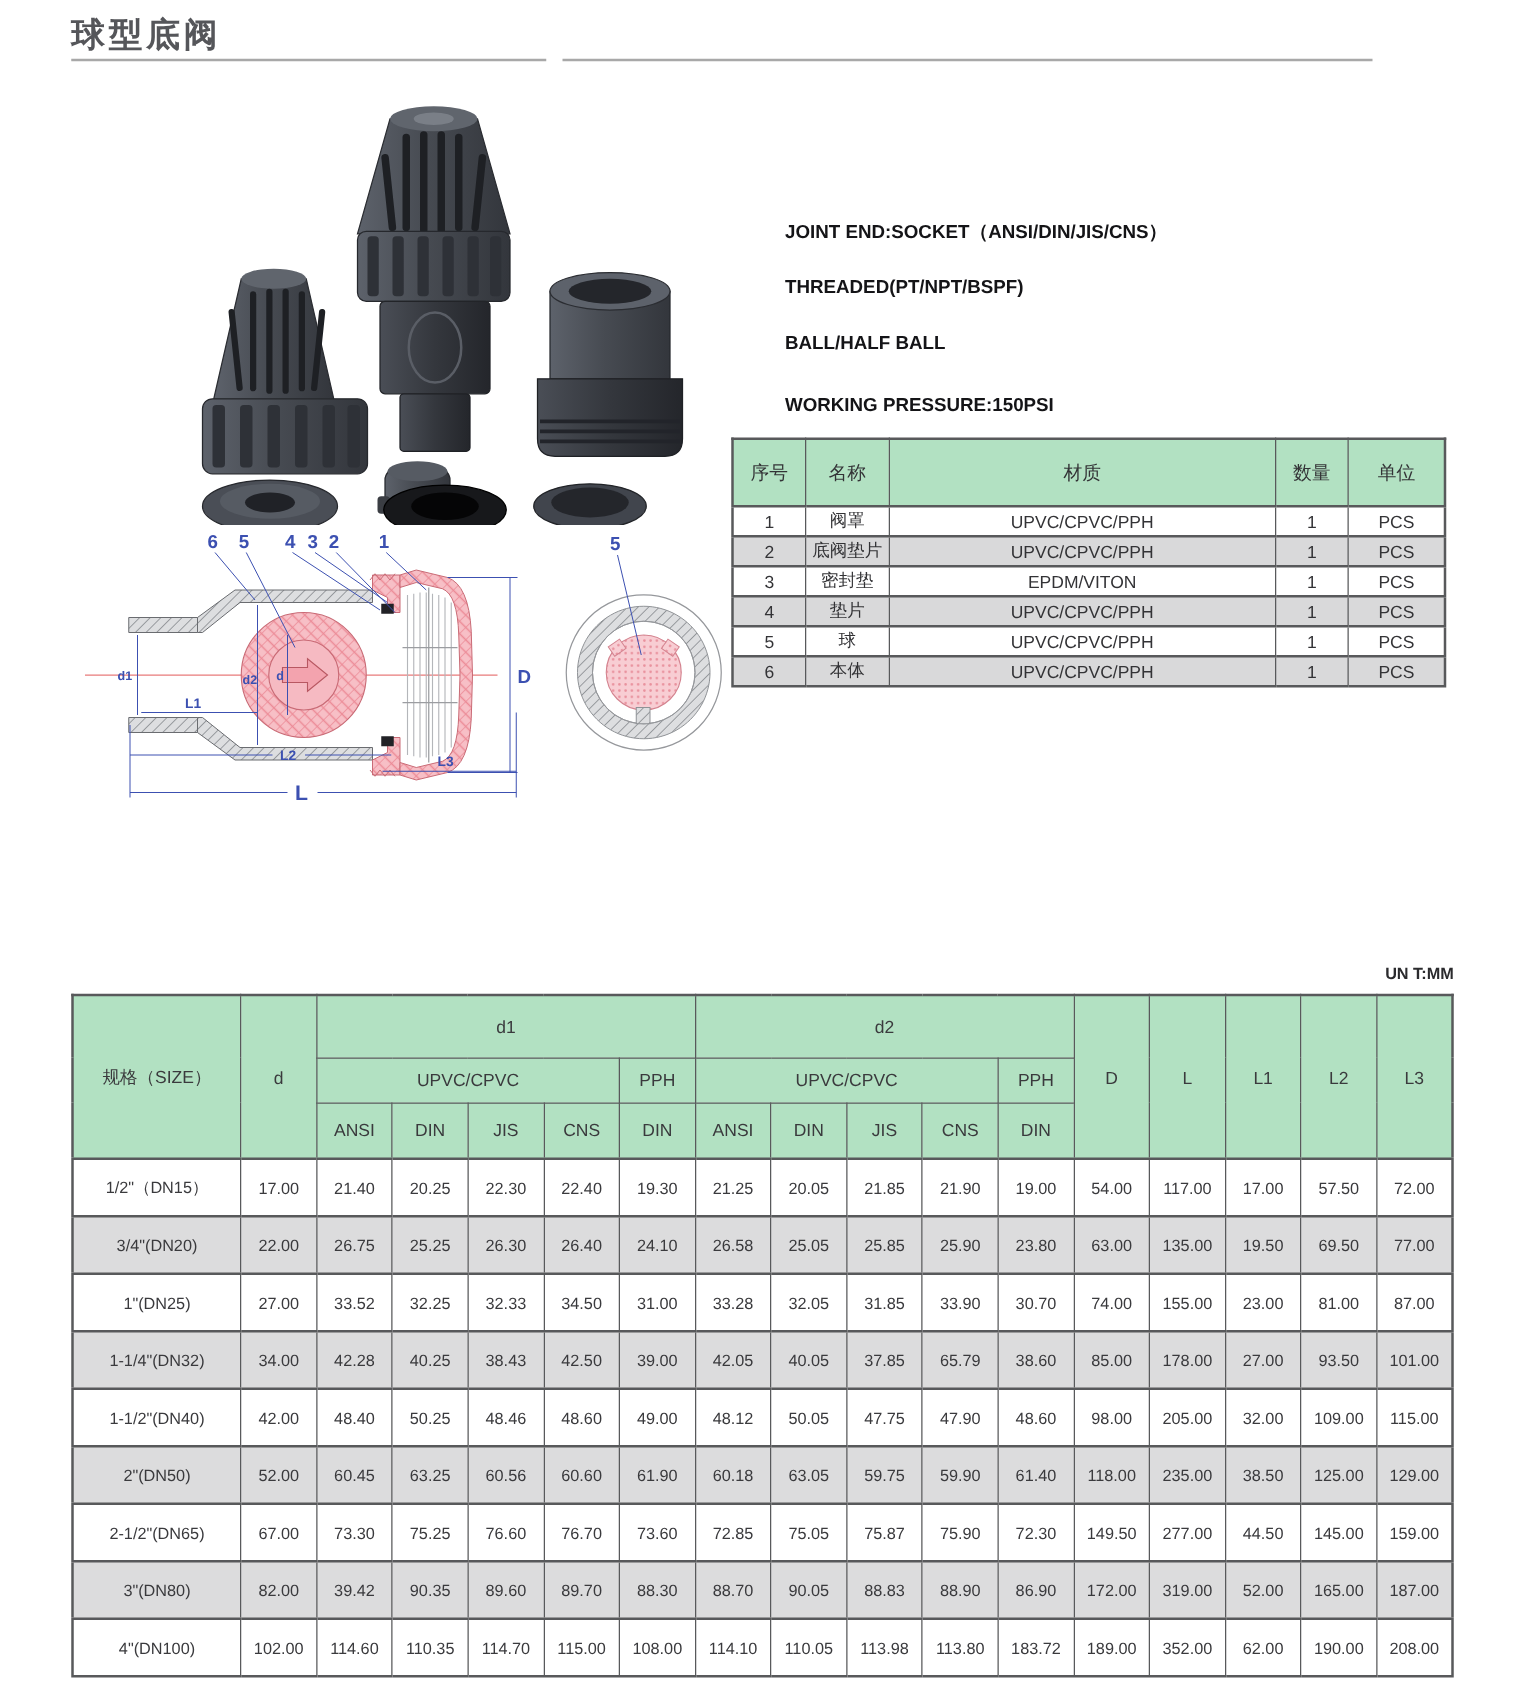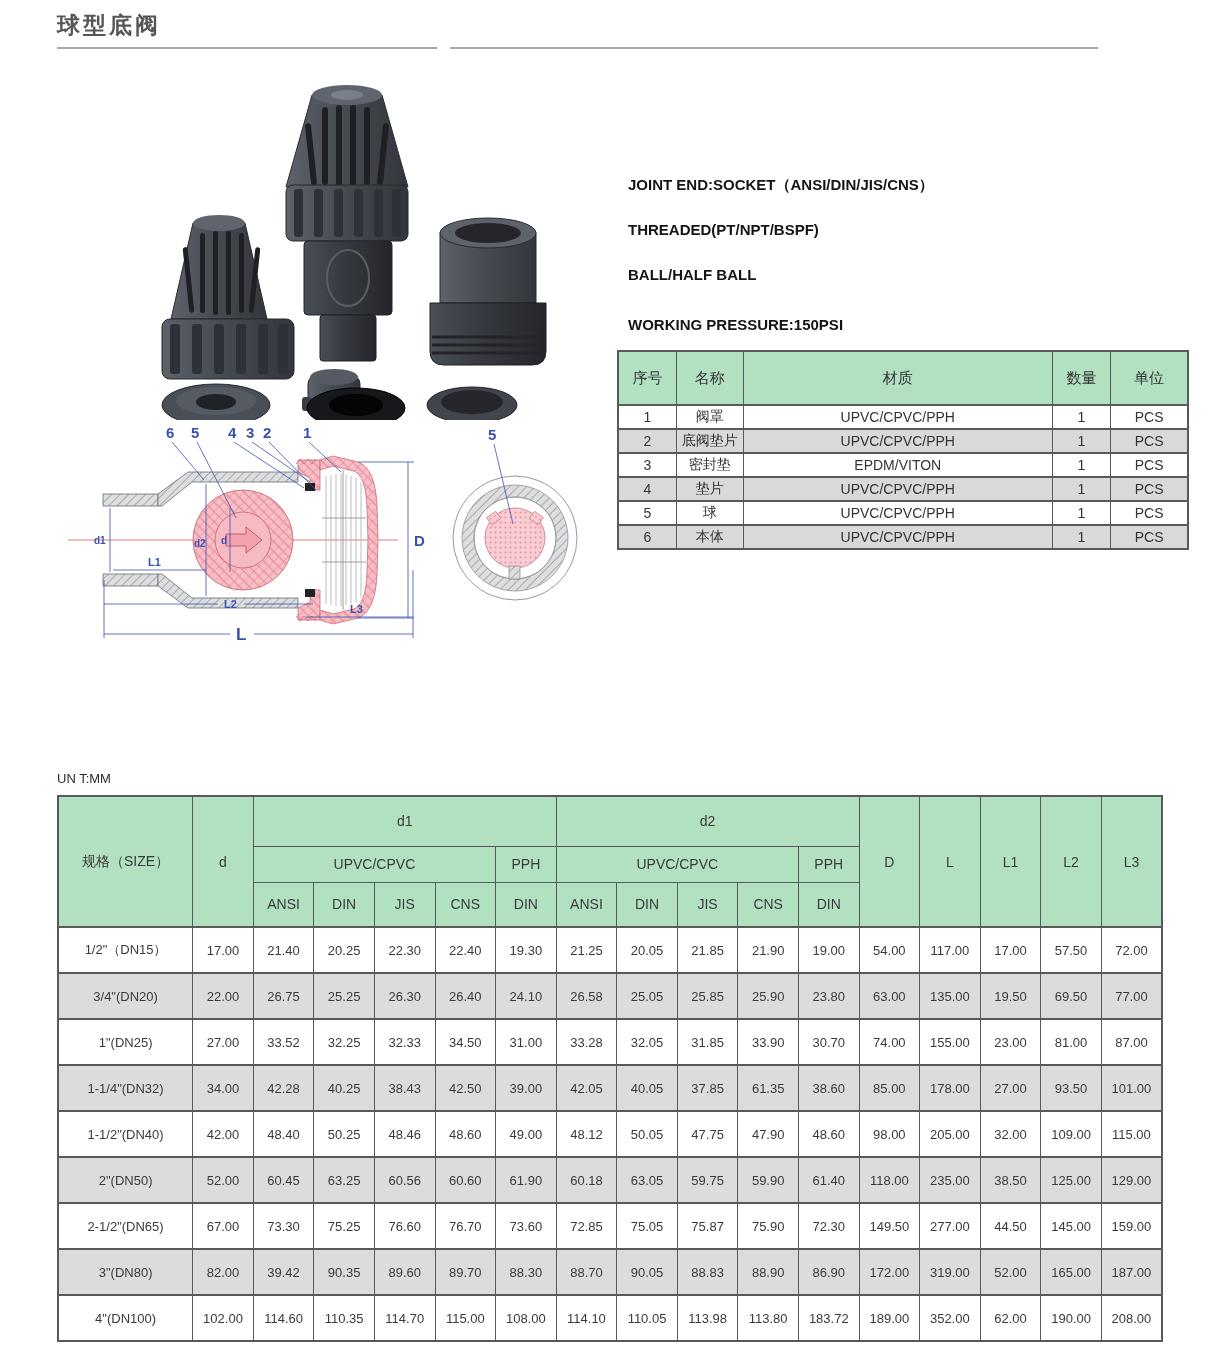--- a/index.html
+++ b/index.html
@@ -1,46 +1,46 @@
 <!DOCTYPE html>
 <html><head>
 <meta charset="utf-8">
 <style>
   html,body { margin:0; padding:0; background:#ffffff; }
   body { font-family:"Liberation Sans", sans-serif; }
   .page { position:relative; width:1220px; height:1354px; background:#ffffff; overflow:hidden; }
 
   
-  .title-cn { position:absolute; left:57px; top:10px; font-size:23px; font-weight:bold;
+  .title-cn { position:absolute; left:57px; top:10px; font-size:27px; font-weight:bold;
               color:#55565a; letter-spacing:3px; }
   .title-en { position:absolute; left:450px; top:6px; font-size:27px; font-weight:bold;
               color:#00bfa0; letter-spacing:0.5px; }
   .rule { position:absolute; top:47px; height:2px; background:#a8a8a8; }
   .rule-left  { left:57px;  width:380px; }
   .rule-right { left:450px; width:648px; }
 
   
   .spec-line { position:absolute; left:628px; font-size:15px; font-weight:bold; color:#141417; }
 
   
   table { border-collapse:collapse; }
   th, td { text-align:center; vertical-align:middle; }
 
   
-  .parts-table { position:absolute; left:617px; top:350px; width:572px;
+  .parts-table { position:absolute; left:585px; top:350px; width:572px;
                  font-size:14px; color:#333336; border:2px solid #58595b; }
   .parts-table th { background:#b2e1c2; font-weight:normal; border:1px solid #58595b; height:50px;
                     border-bottom:2px solid #58595b; font-size:15px; }
   .parts-table td { border:1px solid #58595b; border-top-width:2px; border-bottom-width:2px;
                     height:20px; background:#ffffff; }
   .parts-table tr.alt td { background:#d9d9da; }
 
   
-  .unit-note { position:absolute; left:57px; top:771px; width:1106px; text-align:left;
-               font-size:13px; font-weight:normal; color:#2b2b2e; }
+  .unit-note { position:absolute; left:57px; top:771px; width:1106px; text-align:right;
+               font-size:13px; font-weight:bold; color:#2b2b2e; }
 
   
   .size-table { position:absolute; left:57px; top:795px; width:1106px; table-layout:fixed;
                 font-size:13px; color:#3a3a3d; border:2px solid #58595b; }
   .size-table th { background:#b2e1c2; font-weight:normal; border:1px solid #58595b; font-size:14px; }
   .size-table thead tr:nth-child(1) { height:50px; }
   .size-table thead tr:nth-child(2) { height:36px; }
   .size-table thead tr:nth-child(3) { height:45px; }
   .size-table thead tr:nth-child(3) th { border-bottom:2px solid #58595b;margin-top:44px; }
   .size-table td { border:1px solid #58595b; border-top-width:2px; border-bottom-width:2px;
@@ -454,21 +454,21 @@
           <td>1-1/4"(DN32)</td>
           <td>34.00</td>
           <td>42.28</td>
           <td>40.25</td>
           <td>38.43</td>
           <td>42.50</td>
           <td>39.00</td>
           <td>42.05</td>
           <td>40.05</td>
           <td>37.85</td>
-          <td>61.35</td>
+          <td>65.79</td>
           <td>38.60</td>
           <td>85.00</td>
           <td>178.00</td>
           <td>27.00</td>
           <td>93.50</td>
           <td>101.00</td>
         </tr>
         <tr>
           <td>1-1/2"(DN40)</td>
           <td>42.00</td>

